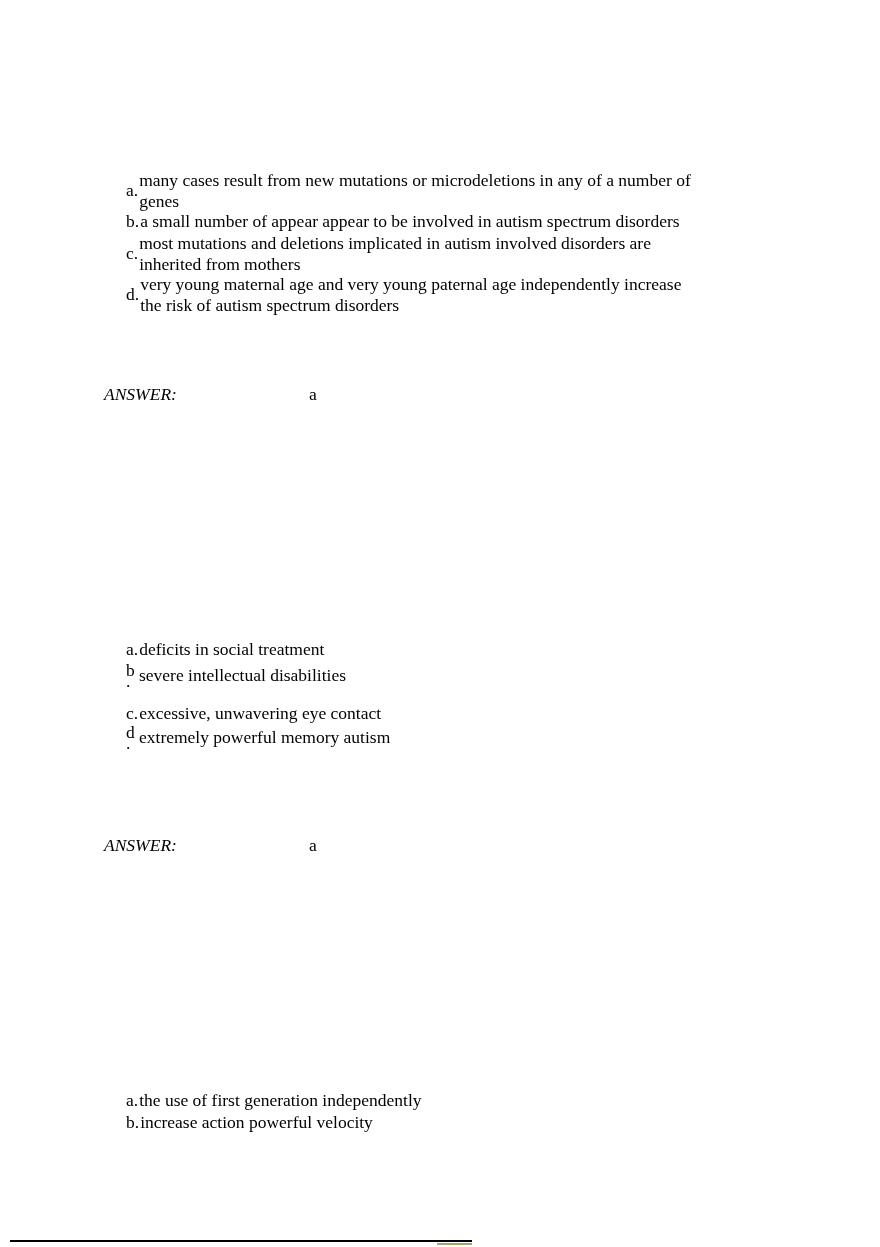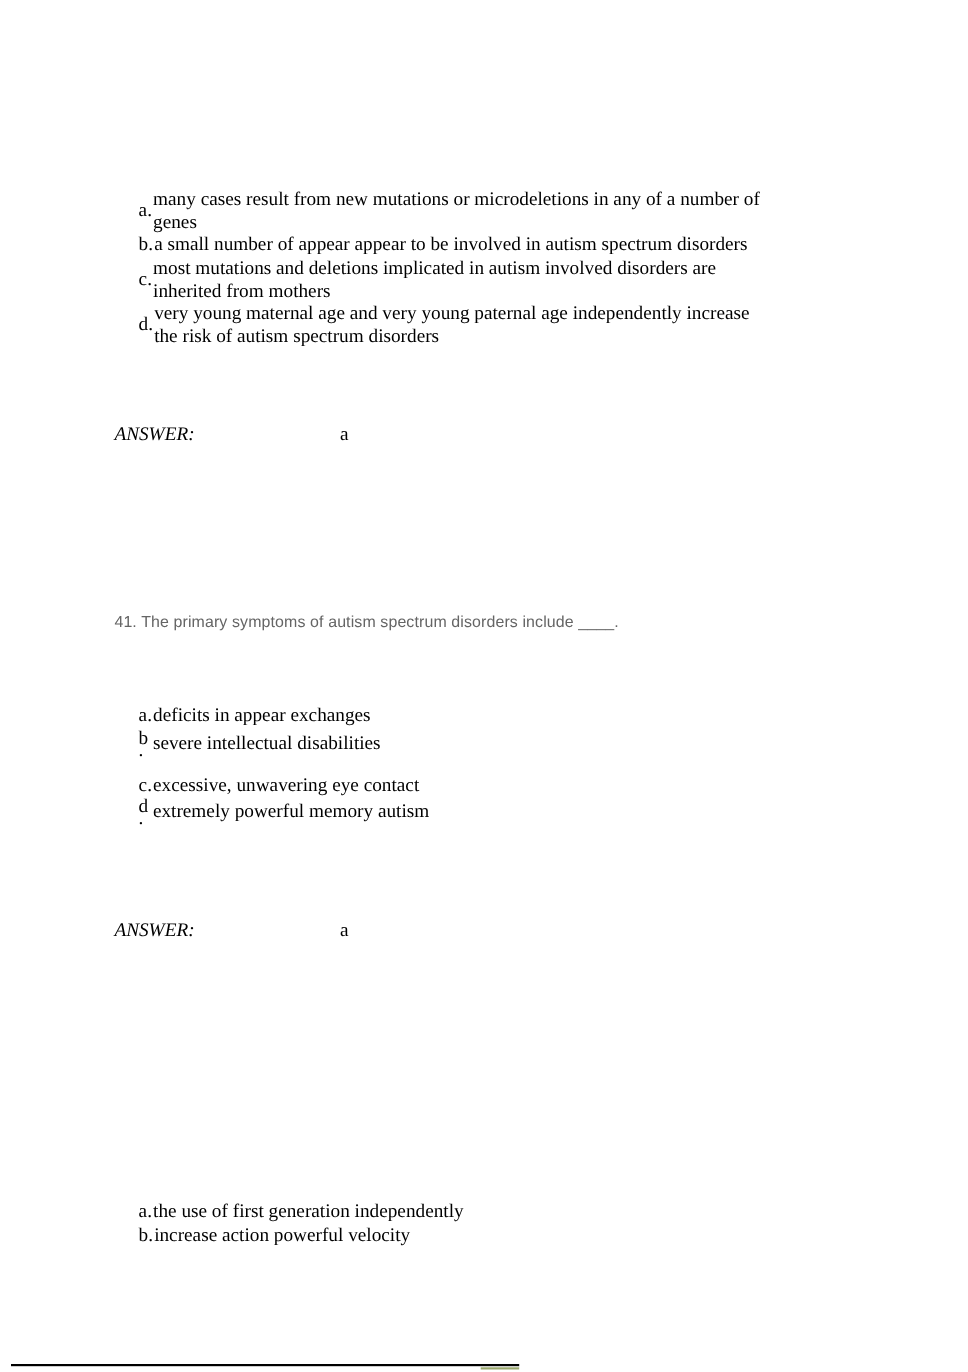--- a/index.html
+++ b/index.html
@@ -134,25 +134,24 @@
   <div class="opt two-line" style="left:126px; top:274px; width:568px;">
     <span class="letter">d.</span>
     <span class="text">very young maternal age and very young paternal age independently increase the risk of autism spectrum disorders</span>
   </div>
 
   <div class="answer-row" style="top:356px;">
     <span class="answer-label">ANSWER:</span>
     <span class="answer-value">a</span>
   </div>
 
-  <div class="q-stem" style="top:558px;">41. The primary symptoms of autism spectrum disorders include ____.</div>
 
   <div class="opt" style="left:126px; top:639px; width:520px;">
     <span class="letter">a.</span>
-    <span class="text">deficits in appear exchanges</span>
+    <span class="text">deficits in social treatment</span>
   </div>
 
   <div class="opt stacked" style="left:126px; top:663px; width:520px;">
     <span class="letter-stacked">
       <span>b</span>
       <span class="dot">.</span>
     </span>
     <span class="text">severe intellectual disabilities</span>
   </div>
 

